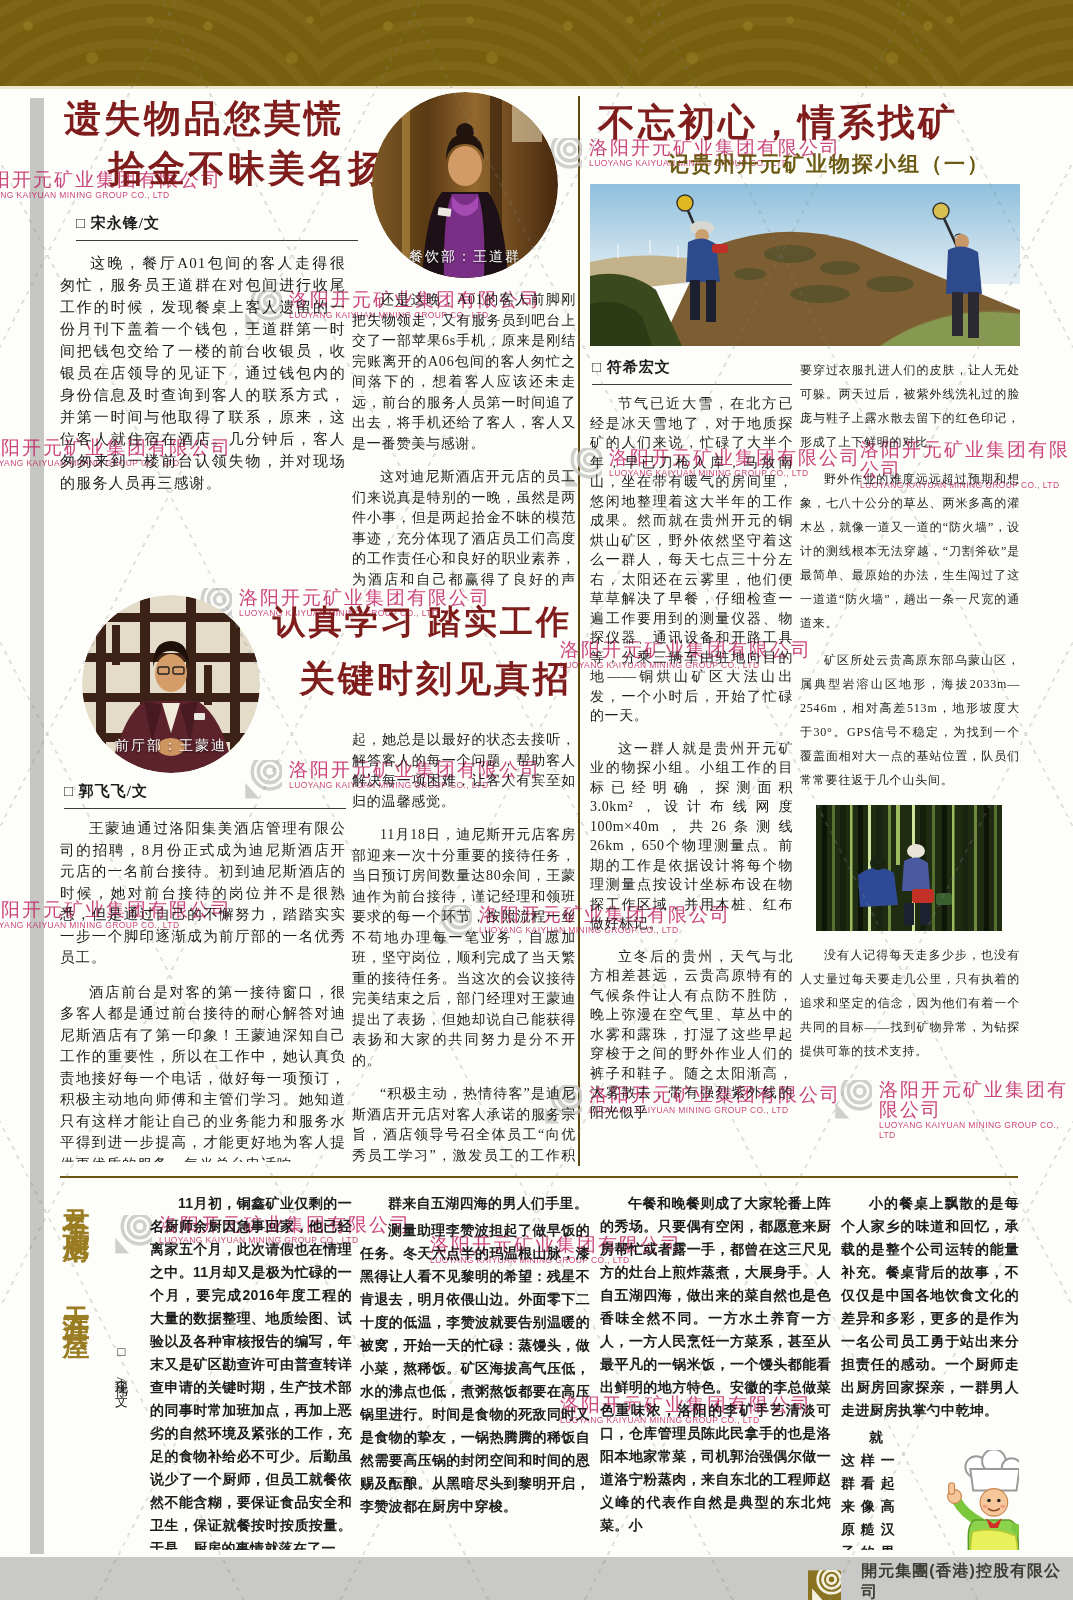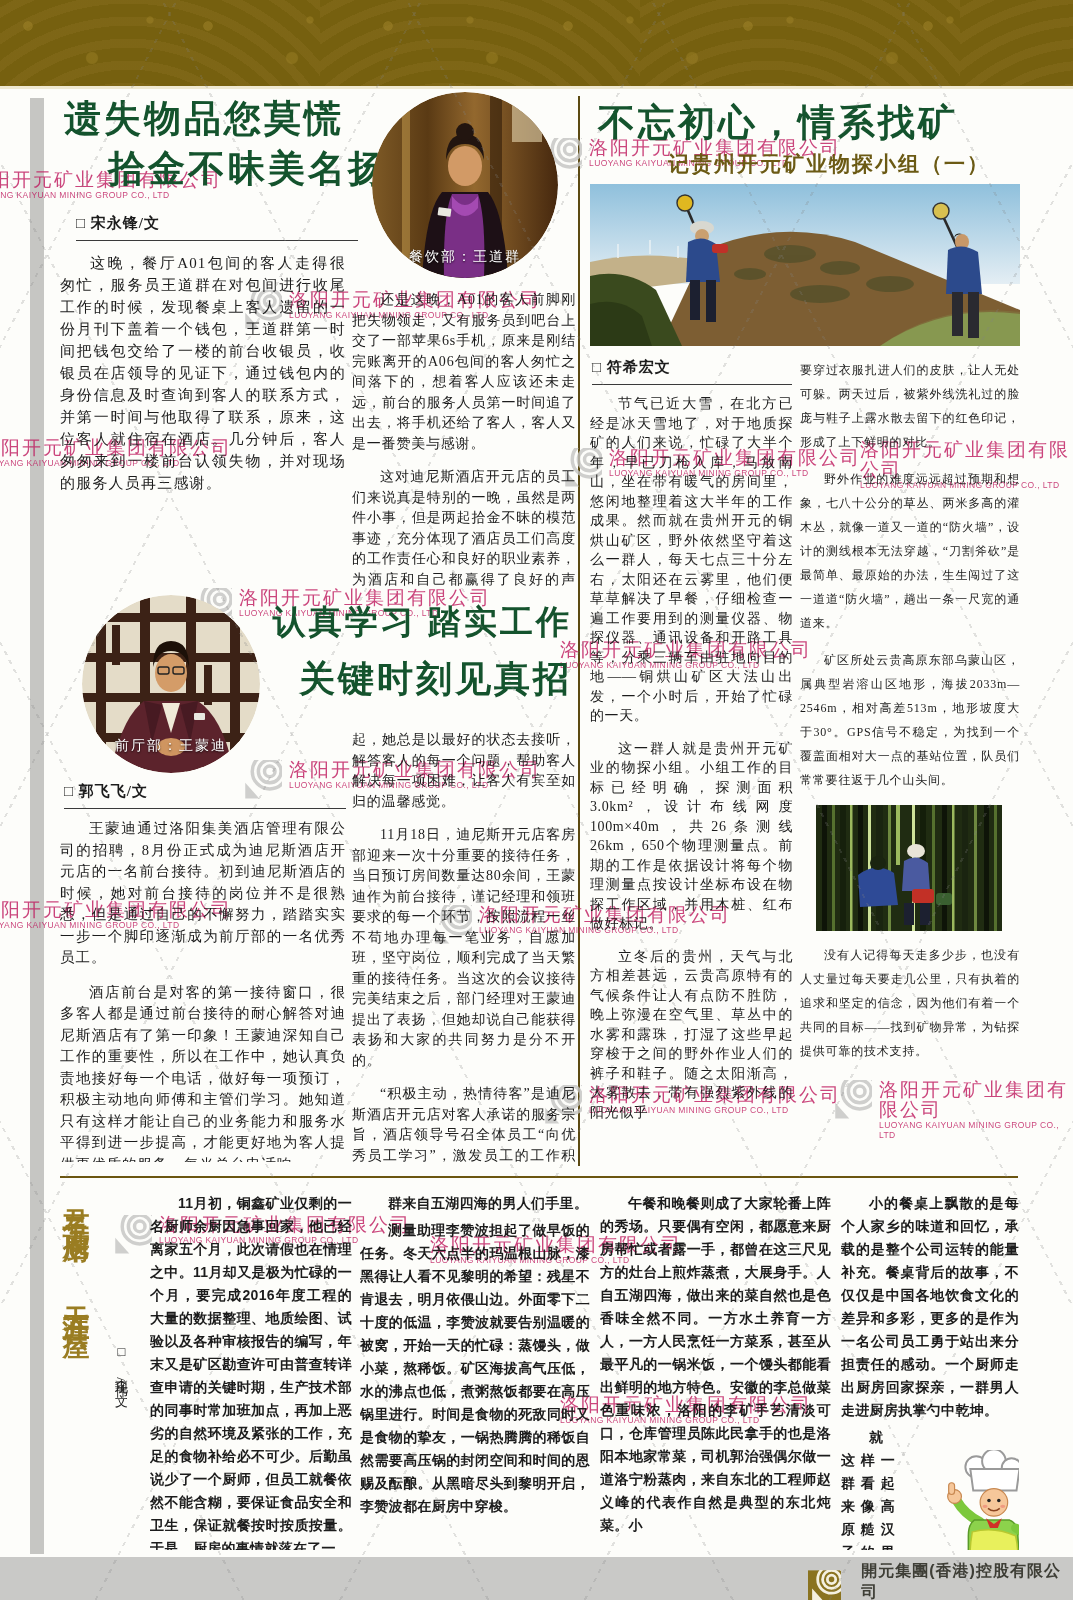--- a/index.html
+++ b/index.html
@@ -26,21 +26,21 @@
   .wm svg{width:42px;height:42px;flex:none;}
   .wm .cn{font-size:19px;letter-spacing:2px;line-height:1.05;font-family:"Liberation Sans",sans-serif;}
   .wm .en{font-size:8.5px;letter-spacing:.4px;font-family:"Liberation Sans",sans-serif;}
   .dots{position:absolute;inset:0;z-index:4;pointer-events:none;opacity:.45;
     background-image:
       repeating-linear-gradient(63deg, transparent 0 216px, rgba(130,130,130,.5) 216px 218px),
       repeating-linear-gradient(-63deg, transparent 0 216px, rgba(130,130,130,.5) 216px 218px);
     -webkit-mask-image:repeating-linear-gradient(0deg,#000 0 4px,transparent 4px 9px);
             mask-image:repeating-linear-gradient(0deg,#000 0 4px,transparent 4px 9px);}
   
-  .gold{color:#14532d;}
+  .gold{color:#7f1d1d;}
   .headline{position:absolute;font-weight:bold;letter-spacing:3px;line-height:1.35;z-index:2;}
   .author{position:absolute;font-weight:bold;font-size:15px;border-bottom:1.5px solid #3a3a3a;
           padding-bottom:7px;z-index:2;letter-spacing:1px;}
   .col{position:absolute;overflow:hidden;text-align:justify;z-index:2;}
   .bodytext{font-size:15px;line-height:22px;letter-spacing:1.2px;}
   .col p{margin:0 0 13px;text-indent:2em;}
   .col p.cont{text-indent:0;}
   .kitchen-col{font-family:"Liberation Sans","DejaVu Sans",sans-serif;font-weight:600;
                font-size:14px;line-height:23px;letter-spacing:.3px;}
   .kitchen-col p{margin:0 0 4px;}

